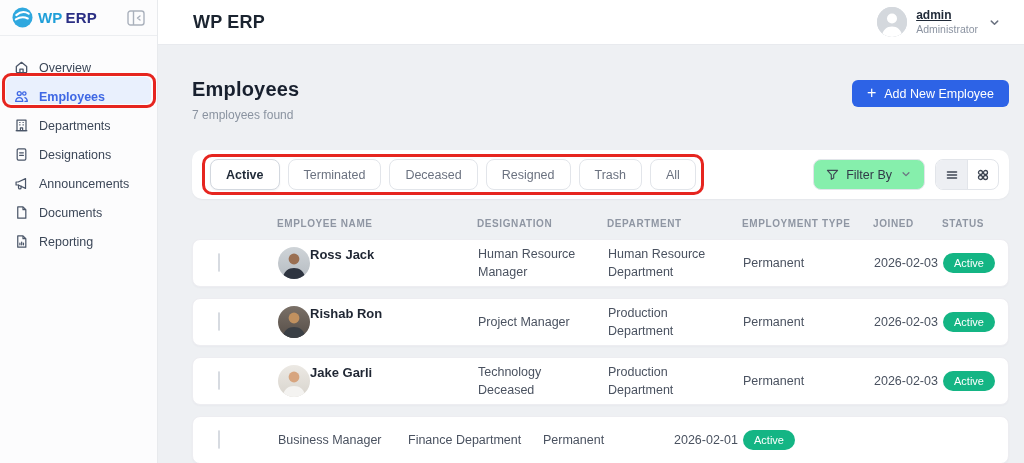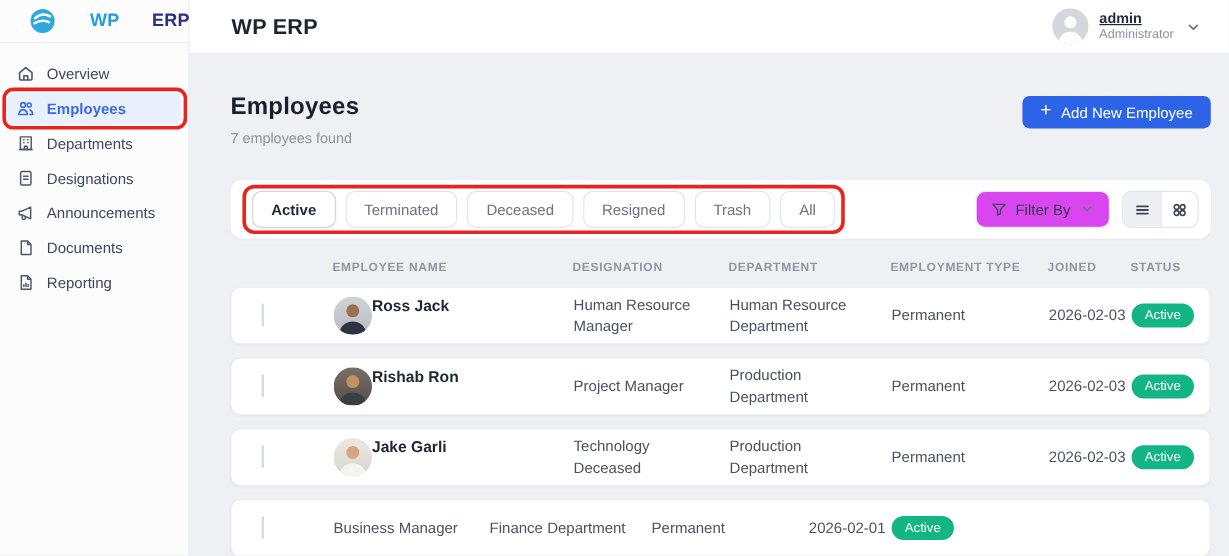--- a/index.html
+++ b/index.html
@@ -11,33 +11,33 @@
     position: relative;
   }
 
   
   .sidebar {
     position: absolute; left: 0; top: 0; width: 158px; height: 463px;
     background: #fcfcfd; border-right: 1px solid #e8eaed;
   }
   .logo-row {
     height: 36px; display: flex; align-items: center;
-    padding: 0 12px 0 25px; border-bottom: 1px solid #eceef1; gap: 24px;
+    padding: 0 12px 0 12px; border-bottom: 1px solid #eceef1;
   }
   .logo-mark { width: 21px; height: 21px; flex: 0 0 auto; }
   .logo-wp  { font-size: 15px; font-weight: bold; color: #1f9fd9; margin-left: 5px; letter-spacing: .2px; }
   .logo-erp { font-size: 15px; font-weight: bold; color: #2b2f84; margin-left: 3px; letter-spacing: .2px; }
   .collapse-btn {
     margin-left: auto; width: 18px; height: 16px; display: flex;
     align-items: center; justify-content: center; cursor: pointer; color: #aab1bc;
   }
   .nav { padding-top: 12px; }
   .nav-item {
     height: 27px; margin: 0 6px 2px 6px; padding: 0 8px;
-    display: flex; align-items: center; gap: 10px;
+    display: flex; align-items: flex-end; gap: 10px;
     font-size: 12.5px; font-weight: 500; color: #3c4758;
     border-radius: 6px; cursor: pointer; position: relative;
   }
   .nav-item .nav-icon { width: 15px; height: 15px; color: #4a5568; display: flex; }
   .nav-item.active { background: #e9f0fd; color: #3f68e4; font-weight: 600; }
   .nav-item.active .nav-icon { color: #3f68e4; }
   .annotation-ring {
     position: absolute; left: -4px; right: -5px; top: -4px; bottom: -4px;
     border: 3px solid #e6251f; border-radius: 9px; pointer-events: none;
   }
@@ -83,21 +83,21 @@
   }
   .tabs { display: flex; gap: 8px; }
   .tab {
     height: 31px; padding: 0 15px; background: #fff; cursor: pointer;
     border: 1px solid #e2e5ea; border-radius: 8px; font-family: inherit;
     font-size: 12.5px; color: #6b7280; display: inline-flex; align-items: center;
   }
   .tab.active { color: #1f2937; font-weight: bold; border-color: #d3d8df; box-shadow: 0 1px 2px rgba(20,30,60,.06); }
   .toolbar-right { display: flex; align-items: center; gap: 10px; }
   .filter-btn {
-    height: 31px; padding: 0 12px; background: #d946ef; cursor: pointer;
+    height: 31px; padding: 0 12px; background: #86efac; cursor: pointer;
     border: 1px solid #e2e5ea; border-radius: 8px; font-family: inherit;
     font-size: 12.5px; color: #313a48; display: inline-flex; align-items: center; gap: 7px;
   }
   .filter-btn .fico { width: 13px; height: 13px; display: flex; color: #3f4754; }
   .view-toggle {
     height: 31px; border: 1px solid #e2e5ea; border-radius: 8px;
     display: flex; overflow: hidden; background: #fff;
   }
   .view-seg { width: 31px; display: flex; align-items: center; justify-content: center; cursor: pointer; color: #3f4754; }
   .view-seg.selected { background: #edeff3; }

